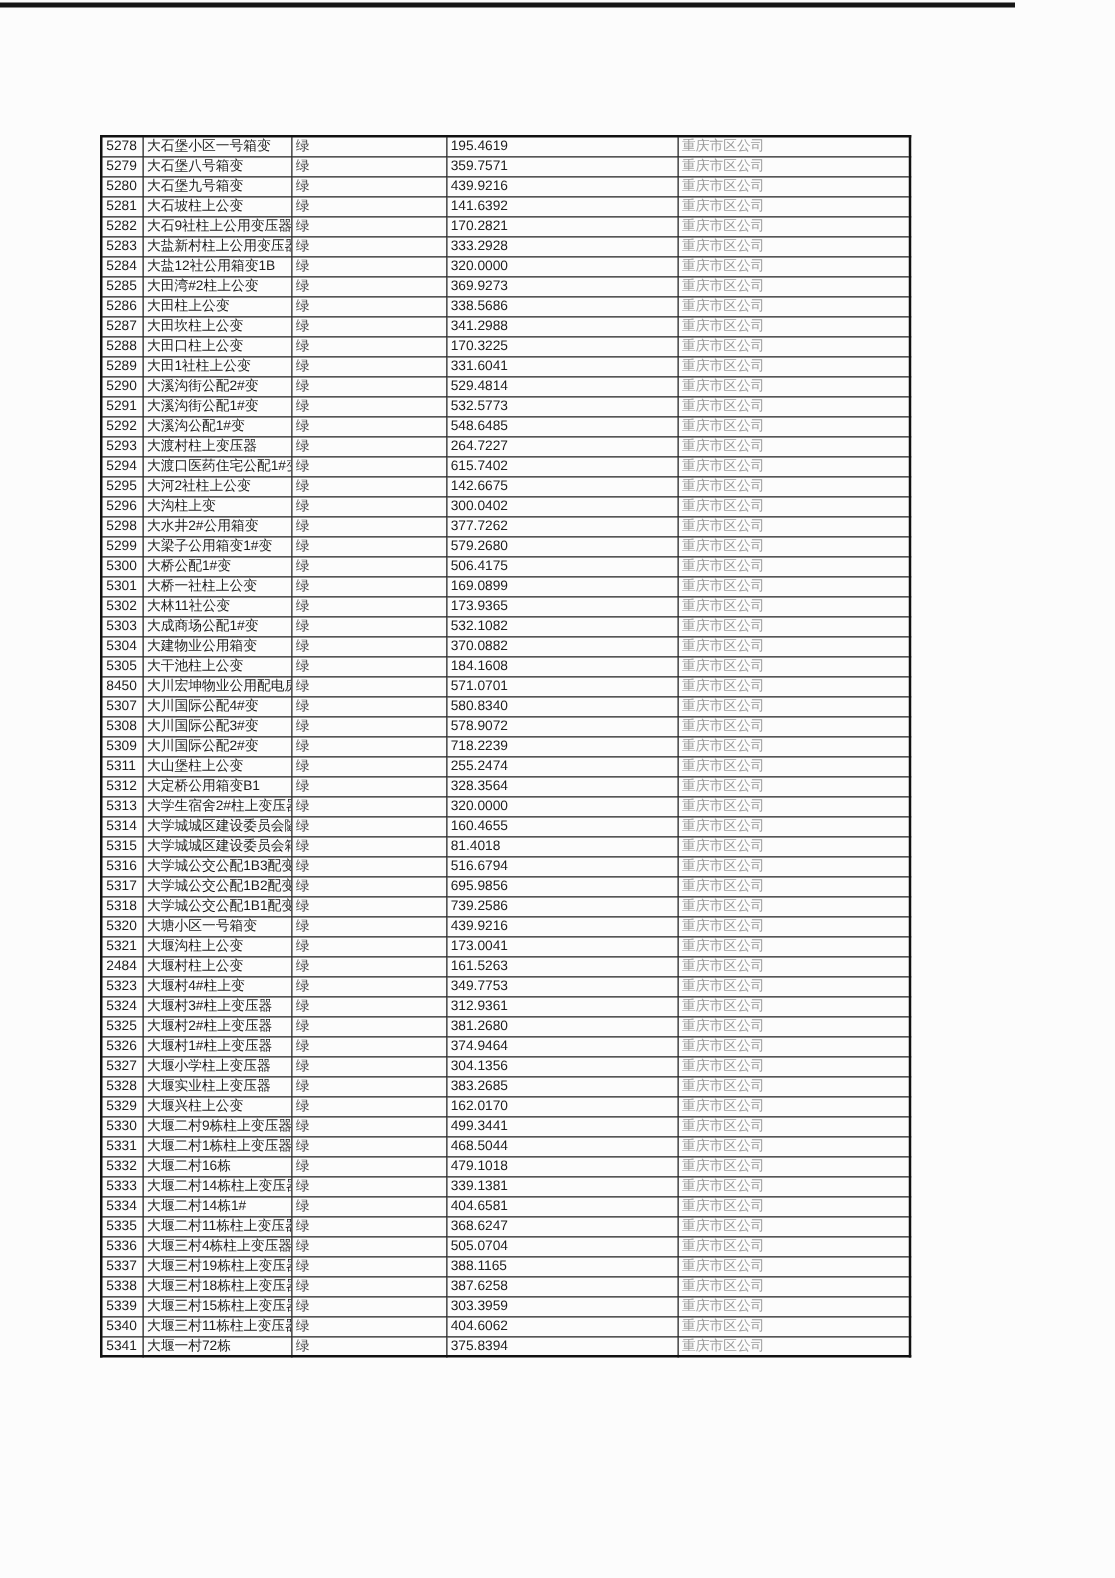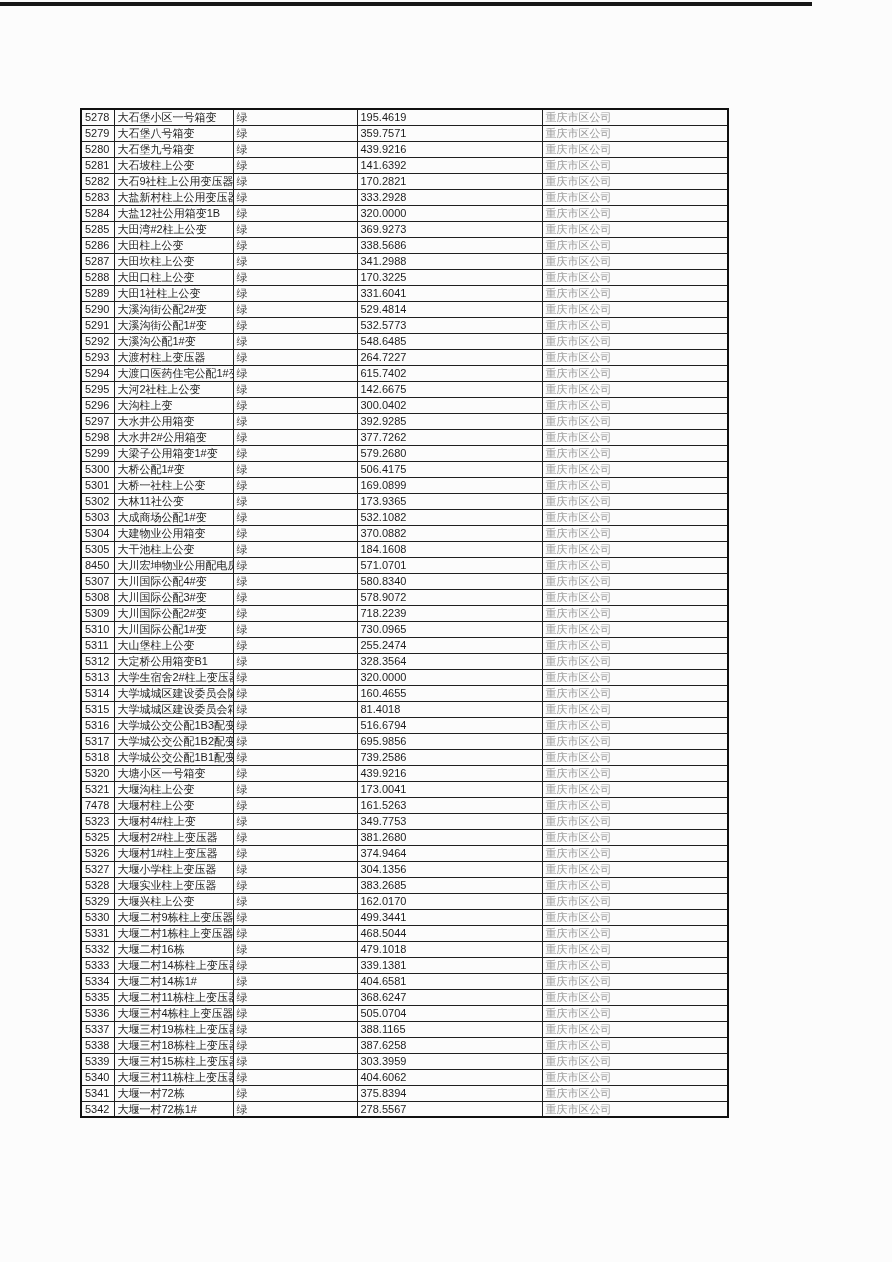--- a/index.html
+++ b/index.html
@@ -192,27 +192,20 @@
             <td class="c-company">重庆市区公司</td>
           </tr>
           <tr>
             <td class="c-id">5296</td>
             <td class="c-name">大沟柱上变</td>
             <td class="c-status">绿</td>
             <td class="c-value">300.0402</td>
             <td class="c-company">重庆市区公司</td>
           </tr>
           <tr>
-            <td class="c-id">5297</td>
-            <td class="c-name">大水井公用箱变</td>
-            <td class="c-status">绿</td>
-            <td class="c-value">392.9285</td>
-            <td class="c-company">重庆市区公司</td>
-          </tr>
-          <tr>
             <td class="c-id">5298</td>
             <td class="c-name">大水井2#公用箱变</td>
             <td class="c-status">绿</td>
             <td class="c-value">377.7262</td>
             <td class="c-company">重庆市区公司</td>
           </tr>
           <tr>
             <td class="c-id">5299</td>
             <td class="c-name">大梁子公用箱变1#变</td>
             <td class="c-status">绿</td>
@@ -283,27 +276,20 @@
             <td class="c-company">重庆市区公司</td>
           </tr>
           <tr>
             <td class="c-id">5309</td>
             <td class="c-name">大川国际公配2#变</td>
             <td class="c-status">绿</td>
             <td class="c-value">718.2239</td>
             <td class="c-company">重庆市区公司</td>
           </tr>
           <tr>
-            <td class="c-id">5310</td>
-            <td class="c-name">大川国际公配1#变</td>
-            <td class="c-status">绿</td>
-            <td class="c-value">730.0965</td>
-            <td class="c-company">重庆市区公司</td>
-          </tr>
-          <tr>
             <td class="c-id">5311</td>
             <td class="c-name">大山堡柱上公变</td>
             <td class="c-status">绿</td>
             <td class="c-value">255.2474</td>
             <td class="c-company">重庆市区公司</td>
           </tr>
           <tr>
             <td class="c-id">5312</td>
             <td class="c-name">大定桥公用箱变B1</td>
             <td class="c-status">绿</td>
@@ -360,34 +346,41 @@
             <td class="c-company">重庆市区公司</td>
           </tr>
           <tr>
             <td class="c-id">5321</td>
             <td class="c-name">大堰沟柱上公变</td>
             <td class="c-status">绿</td>
             <td class="c-value">173.0041</td>
             <td class="c-company">重庆市区公司</td>
           </tr>
           <tr>
-            <td class="c-id">7478</td>
+            <td class="c-id">2484</td>
             <td class="c-name">大堰村柱上公变</td>
             <td class="c-status">绿</td>
             <td class="c-value">161.5263</td>
             <td class="c-company">重庆市区公司</td>
           </tr>
           <tr>
             <td class="c-id">5323</td>
             <td class="c-name">大堰村4#柱上变</td>
             <td class="c-status">绿</td>
             <td class="c-value">349.7753</td>
             <td class="c-company">重庆市区公司</td>
           </tr>
           <tr>
+            <td class="c-id">5324</td>
+            <td class="c-name">大堰村3#柱上变压器</td>
+            <td class="c-status">绿</td>
+            <td class="c-value">312.9361</td>
+            <td class="c-company">重庆市区公司</td>
+          </tr>
+          <tr>
             <td class="c-id">5325</td>
             <td class="c-name">大堰村2#柱上变压器</td>
             <td class="c-status">绿</td>
             <td class="c-value">381.2680</td>
             <td class="c-company">重庆市区公司</td>
           </tr>
           <tr>
             <td class="c-id">5326</td>
             <td class="c-name">大堰村1#柱上变压器</td>
             <td class="c-status">绿</td>
@@ -490,25 +483,18 @@
             <td class="c-name">大堰三村11栋柱上变压器</td>
             <td class="c-status">绿</td>
             <td class="c-value">404.6062</td>
             <td class="c-company">重庆市区公司</td>
           </tr>
           <tr>
             <td class="c-id">5341</td>
             <td class="c-name">大堰一村72栋</td>
             <td class="c-status">绿</td>
             <td class="c-value">375.8394</td>
-            <td class="c-company">重庆市区公司</td>
-          </tr>
-          <tr>
-            <td class="c-id">5342</td>
-            <td class="c-name">大堰一村72栋1#</td>
-            <td class="c-status">绿</td>
-            <td class="c-value">278.5567</td>
             <td class="c-company">重庆市区公司</td>
           </tr>
         </tbody>
     </table>
   </div>
 </div>
 
 </body></html>

